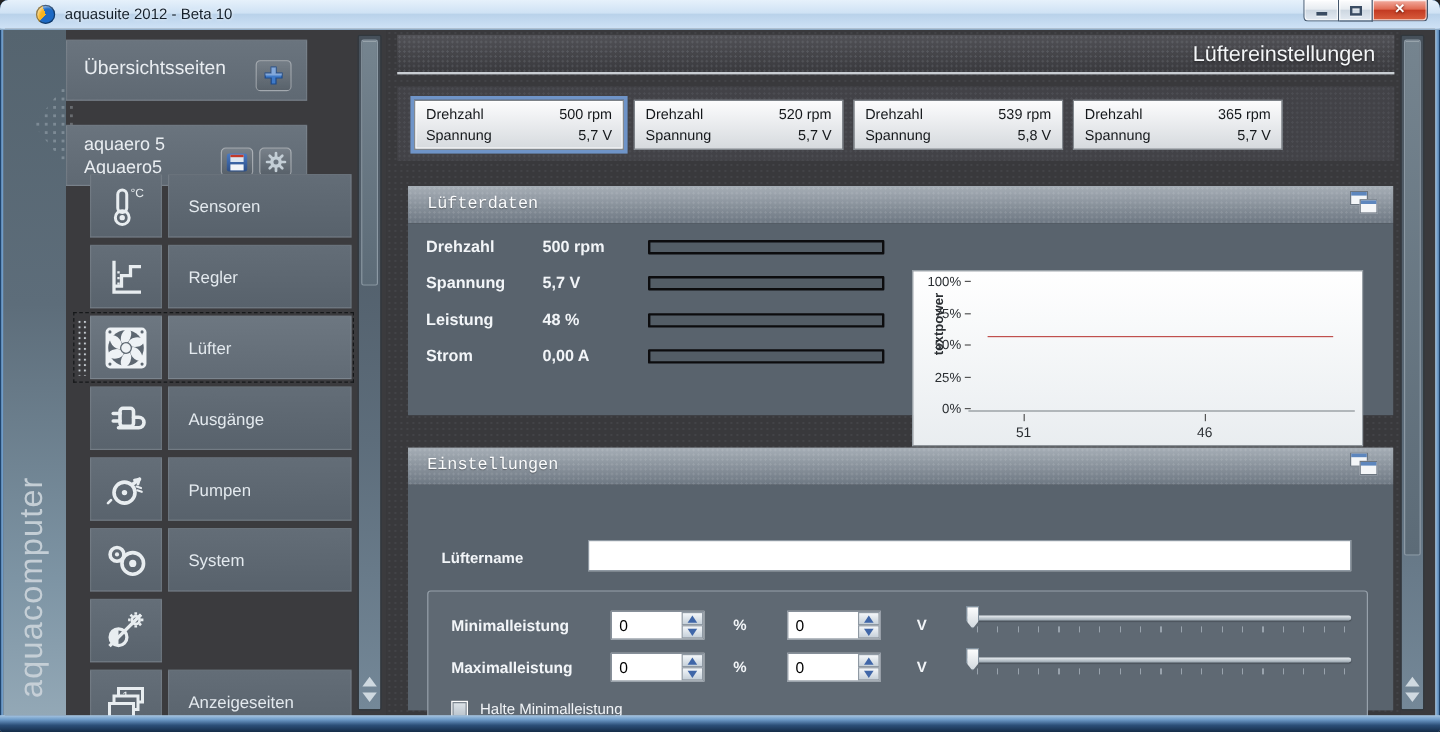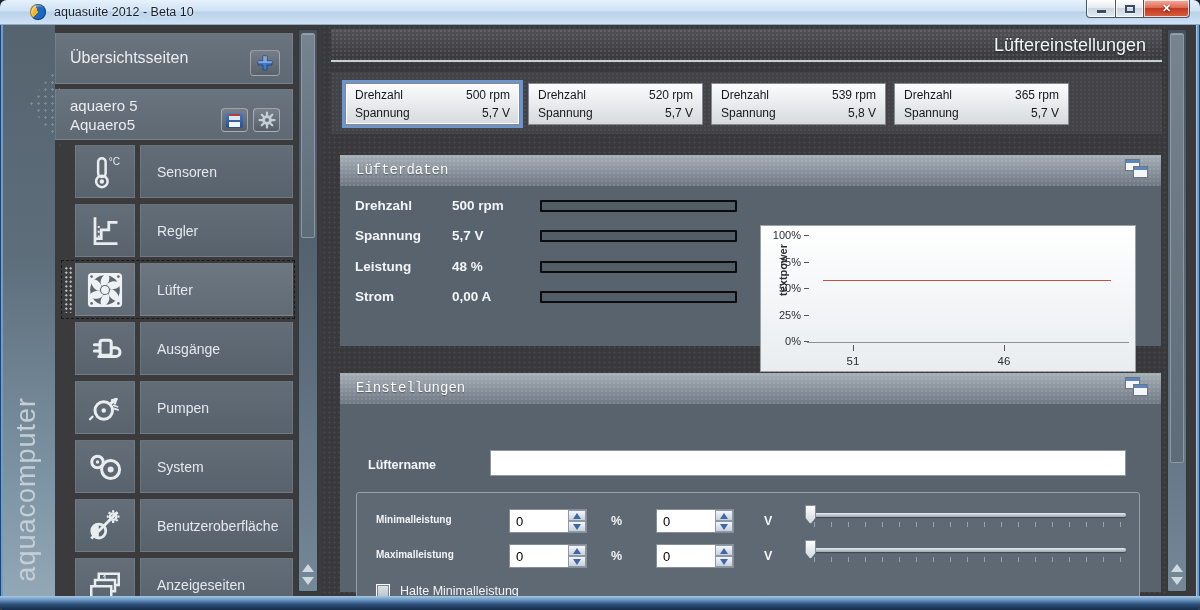--- a/index.html
+++ b/index.html
@@ -30,28 +30,28 @@
 
   
   .sidebar-bg { left:3px; top:25px; width:319px; height:571px; background:#3b3b3e; }
   .logo-strip { left:3px; top:25px; width:52px; height:571px;
                 background:linear-gradient(180deg,#55646f 0%, #5d6d7a 40%, #7d94a4 80%, #93a8b6 100%); }
   .logo-text { position:absolute; left:8px; bottom:14px; writing-mode:vertical-rl; transform:rotate(180deg);
                font-size:27px; letter-spacing:1px; color:#c9d2d9; opacity:.95; }
   .dots-deco { left:28px; top:58px; width:36px; height:92px;
                background-image:radial-gradient(rgba(210,220,228,.55) 1.2px, transparent 1.3px);
                background-size:7px 7px; clip-path:polygon(0 50%, 100% 0, 100% 100%); opacity:.55; }
-  .side-tile { position:absolute; left:55px; width:238px; height:51px; background:linear-gradient(#6a747e,#5f6973);
+  .side-tile { position:absolute; left:55px; width:201px; height:51px; background:linear-gradient(#6a747e,#5f6973);
                border:1px solid rgba(255,255,255,.10); color:#e9edf1; }
   .tile-overview { top:33px; }
   .tile-overview .lbl { position:absolute; left:14px; top:15px; font-size:16px; }
   .plus-btn { position:absolute; right:12px; bottom:7px; width:30px; height:26px; border:1px solid rgba(255,255,255,.35);
               border-radius:4px; background:linear-gradient(rgba(255,255,255,.10),rgba(0,0,0,.08));
               display:flex; align-items:center; justify-content:center; }
-  .tile-device { top:89px; }
+  .tile-device { top:104px; }
   .tile-device .l1 { position:absolute; left:14px; top:7px; font-size:15px; }
   .tile-device .l2 { position:absolute; left:14px; top:26px; font-size:15px; }
   .mini-btn { position:absolute; bottom:7px; width:27px; height:24px; border:1px solid rgba(255,255,255,.4); border-radius:4px;
               background:linear-gradient(rgba(255,255,255,.12),rgba(0,0,0,.10)); display:flex; align-items:center; justify-content:center; }
   .btn-save { right:44px; } .btn-gear { right:12px; }
   .floppy { width:17px; height:15px; background:linear-gradient(#4a7ac2,#2c4e86); border-radius:2px; position:relative; }
   .floppy::before { content:""; position:absolute; left:3px; top:1px; right:3px; height:4px; background:#dce6f0; border-top:2px solid #c23a2a; }
   .floppy::after { content:""; position:absolute; left:3px; bottom:1px; right:3px; height:5px; background:#f2f5f8; }
 
   .menu { left:55px; top:145px; width:245px; height:451px; }
@@ -129,21 +129,21 @@
   .xtick { position:absolute; bottom:20px; width:1px; height:6px; background:#555; }
   .xtick-lab { position:absolute; bottom:4px; font-size:11.5px; color:#2a2e32; transform:translateX(-50%); }
   .redline { position:absolute; left:4%; right:4%; height:1px; background:#c0504d; }
 
   
   .fname-label { position:absolute; left:28px; top:54px; font-size:12.5px; font-weight:700; color:#f2f5f8; }
   .fname-input { position:absolute; left:150px; top:46px; width:636px; height:26px; background:#fff; border:1px solid #8e98a2;
                  font-size:13px; padding:0 6px; font-family:"Liberation Sans",sans-serif; }
   .inner-box { position:absolute; left:16px; top:88px; width:784px; height:119px; background:#5f6973;
                border:1px solid #97a1ab; border-radius:3px; }
-  .set-label { position:absolute; left:19px; font-size:10px; font-weight:700; color:#f2f5f8; }
+  .set-label { position:absolute; left:19px; font-size:13px; font-weight:700; color:#f2f5f8; }
   .unit { position:absolute; font-size:12.5px; font-weight:700; color:#f2f5f8; }
   .spin { position:absolute; width:78px; height:24px; background:#fff; border:1px solid #868f99; }
   .spin input { position:absolute; left:0; top:0; width:58px; height:100%; border:0; outline:0; background:transparent;
                 font-size:13px; padding-left:6px; font-family:"Liberation Sans",sans-serif; }
   .spin .btns { position:absolute; right:0; top:0; width:18px; height:100%; display:flex; flex-direction:column; }
   .spin .sb { flex:1; background:linear-gradient(#f4f7fa,#c7d1da); border:1px solid #8f99a3; display:flex; align-items:center; justify-content:center; }
   .stri-up { width:0; height:0; border-left:4px solid transparent; border-right:4px solid transparent; border-bottom:6px solid #3f66a8; }
   .stri-down { width:0; height:0; border-left:4px solid transparent; border-right:4px solid transparent; border-top:6px solid #3f66a8; }
   .slider { position:absolute; width:320px; height:26px; }
   .slider .track { position:absolute; left:0; right:0; top:8px; height:4px; border-radius:2px;
@@ -338,23 +338,20 @@
               <line x1="22.5" y1="12" x2="22.5" y2="13.6"></line>
             <line x1="17.4" y1="8.5" x2="19" y2="8.5"></line>
               <line x1="26" y1="8.5" x2="27.6" y2="8.5"></line>
             <line x1="19" y1="5" x2="20.1" y2="6.1"></line>
               <line x1="24.9" y1="10.9" x2="26" y2="12"></line>
             <line x1="26" y1="5" x2="24.9" y2="6.1"></line>
               <line x1="20.1" y1="10.9" x2="19" y2="12"></line>
           </g>
         </svg>
       </div>
-      <div class="label-tile">
-          <span>Benutzeroberfläche</span>
-        </div>
     </div>
 
     <div class="menu-row" style="top:413px">
       <div class="icon-tile">
         <svg class="mi" width="40" height="40" viewBox="0 0 32 32" fill="none" stroke="#e8edf0" stroke-width="2">
           <rect x="11" y="7" width="16" height="9" fill="#5d6771"></rect>
           <text x="13.5" y="14.5" font-size="8" fill="#e8edf0" stroke="none" font-family="Liberation Sans, sans-serif">1</text>
           <rect x="8" y="12" width="16" height="9" fill="#5d6771"></rect>
           <rect x="5" y="17" width="16" height="9" fill="#5d6771"></rect>
         </svg>

